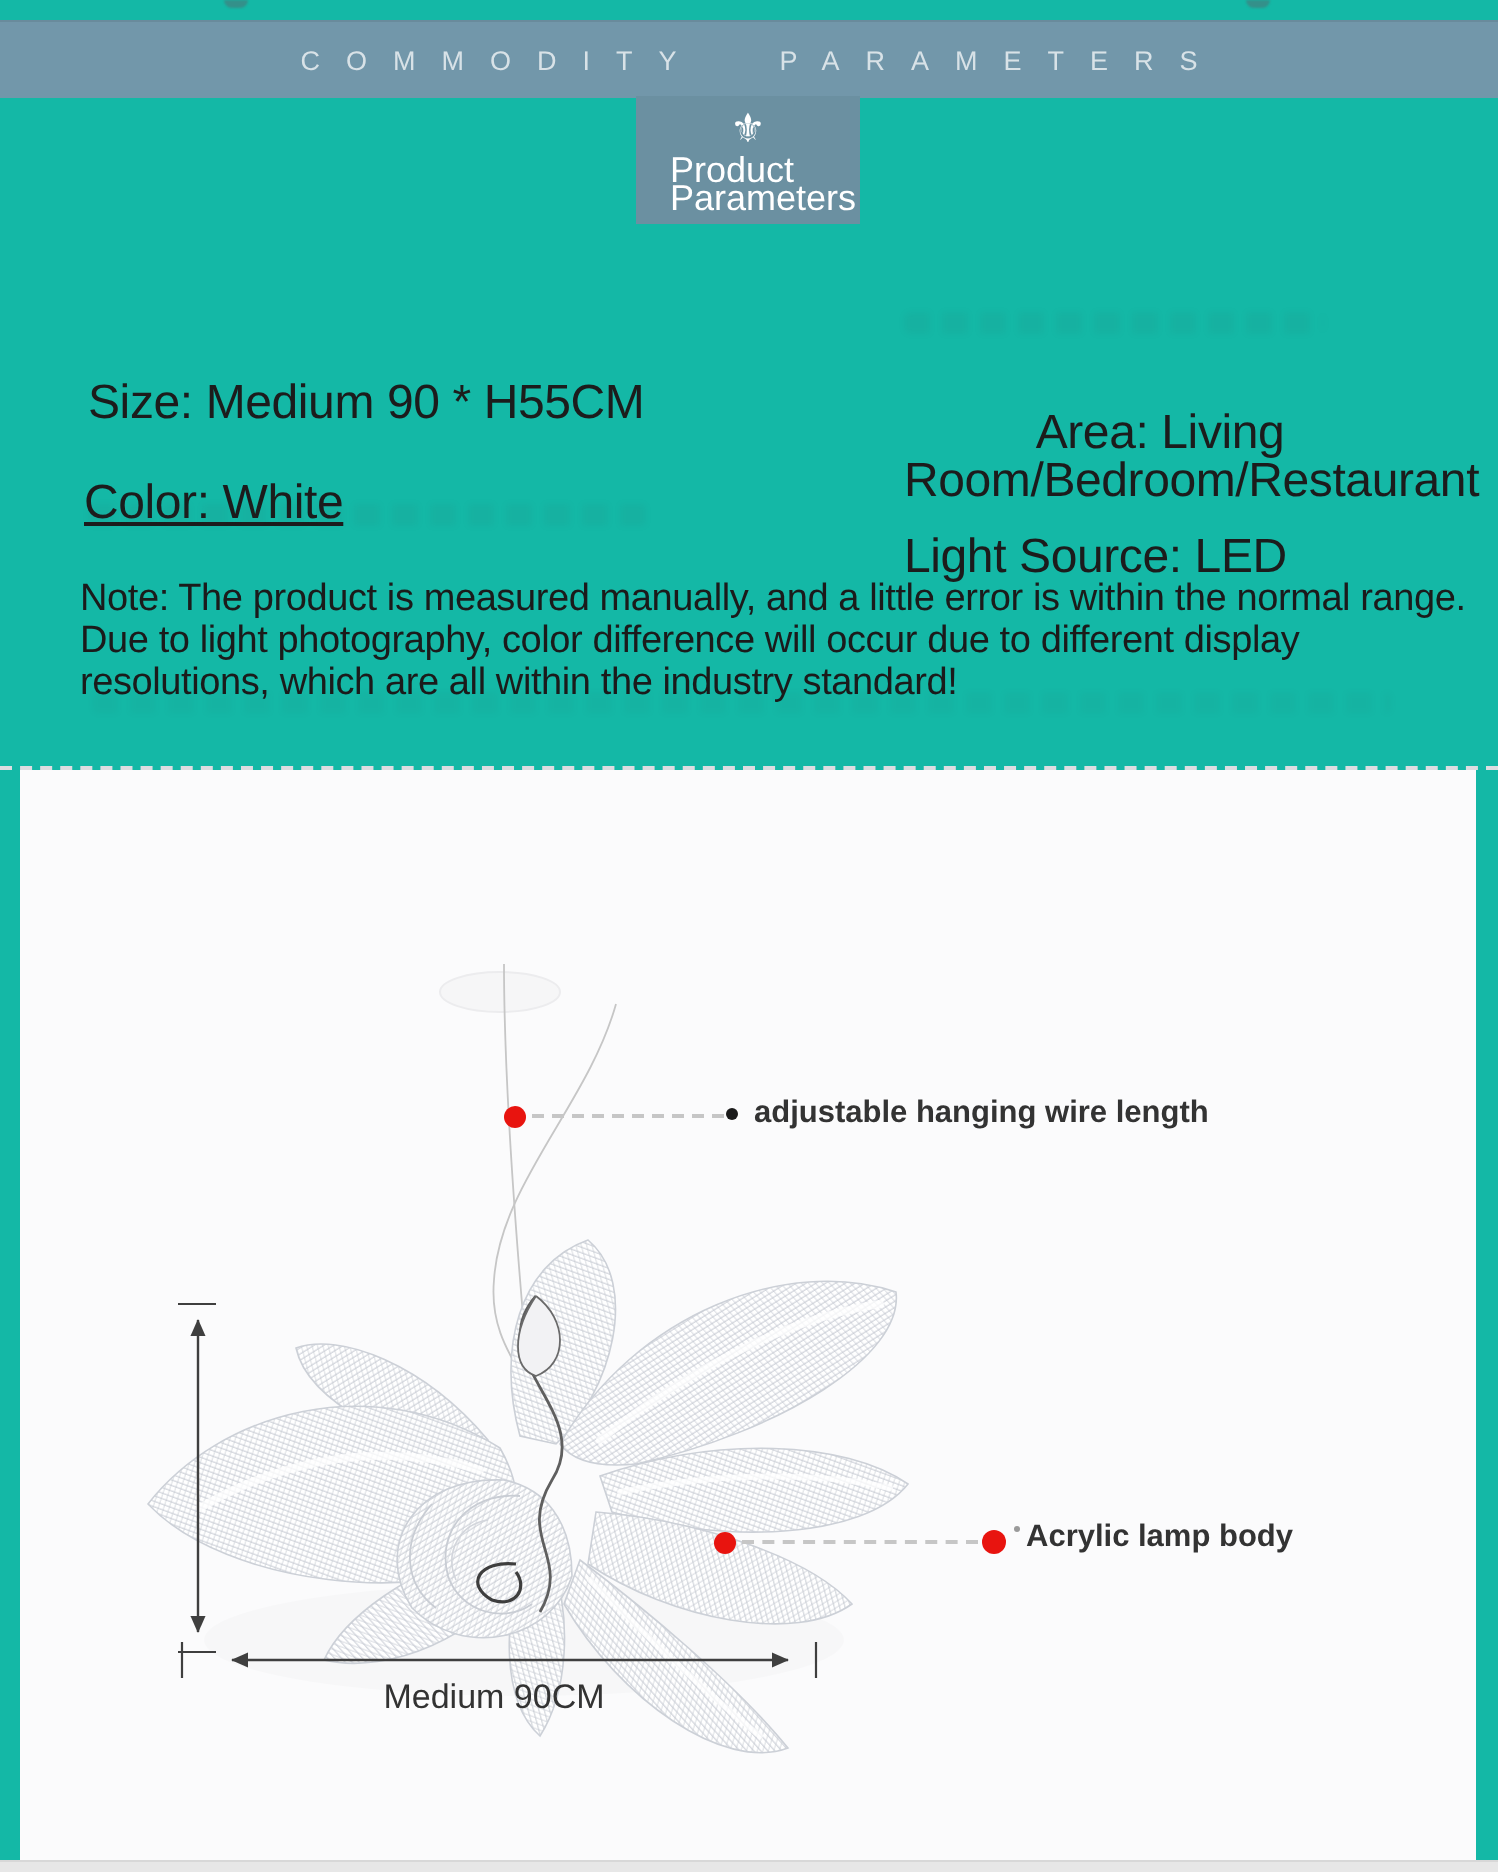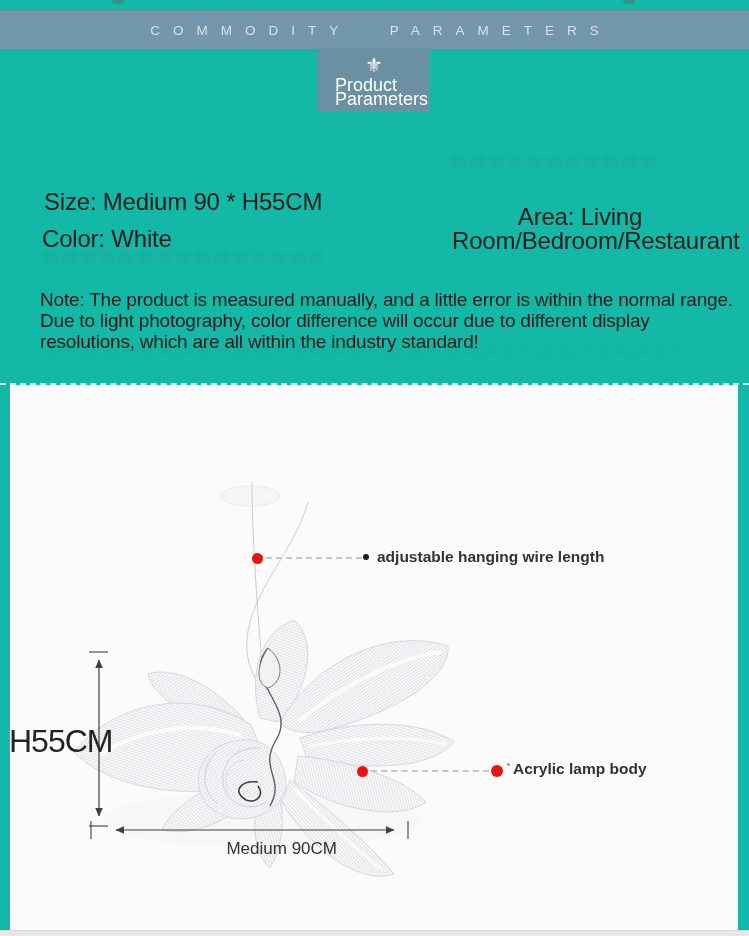--- a/index.html
+++ b/index.html
@@ -44,21 +44,21 @@
   }
   .badge-text{
     margin:3px 0 0 17px;
     color:#ffffff;font-size:18px;line-height:14px;
   }
   
   .spec{
     position:absolute;font-size:24px;line-height:24px;letter-spacing:-0.2px;color:#1c1c1c;margin-top:28px;
   }
   #spec-size{left:44px;top:162px;}
-  #spec-color{left:42px;top:199px;}
+  #spec-color{left:42px;top:212px;text-decoration:underline;}
   #spec-material{left:42px;top:226px;}
   #spec-process{left:452px;top:167px;}
   #spec-area{left:452px;top:177px;width:256px;text-align:center;}
   #spec-light{left:452px;top:239px;}
   .note{
     position:absolute;left:40px;top:289px;width:694px;
     font-size:19px;line-height:21px;letter-spacing:-0.2px;color:#1b1b1b;
   }
   .ghost{
     position:absolute;height:11px;border-radius:3px;opacity:0.5;
@@ -97,21 +97,21 @@
   .dot-tiny{position:absolute;border-radius:50%;background:#9a9a9a;}
   .dash-line{position:absolute;height:0;border-top:2px dashed #c6c6c6;}
   .ann-label{
     position:absolute;font-size:15.5px;color:#333333;white-space:nowrap;font-weight:bold;
   }
   .dim-label-h{
     position:absolute;left:9px;top:723px;
     font-size:32px;letter-spacing:-1px;color:#232323;white-space:nowrap;
   }
   .dim-label-w{
-    position:absolute;left:157px;top:839px;width:180px;text-align:right;
+    position:absolute;left:157px;top:839px;width:180px;text-align:center;
     font-size:17px;color:#333333;white-space:nowrap;
   }
 </style>
 </head>
 <body>
 
 <div class="page">
 
   <div class="edge-artifact" style="left:112px;"></div>
   <div class="edge-artifact" style="left:623px;"></div>
@@ -124,20 +124,21 @@
     <div class="badge-icon">⚜</div>
     <div class="badge-text">
       <div>Product</div>
       <div>Parameters</div>
     </div>
   </div>
 
   <div class="spec" id="spec-size">Size: Medium 90 * H55CM</div>
   <div class="spec" id="spec-color">Color: White</div>
   <div class="spec" id="spec-area">Area: Living Room/Bedroom/Restaurant</div>
+  <div class="spec" id="spec-light">Light Source: LED</div>
 
   <div class="ghost" id="ghost-1"></div>
   <div class="ghost" id="ghost-2"></div>
   <div class="ghost" id="ghost-3"></div>
 
   <div class="note">Note: The product is measured manually, and a little error is within the normal range. Due to light photography, color difference will occur due to different display resolutions, which are all within the industry standard!</div>
 
   <div class="divider"></div>
 
   <div class="photo-area"></div>
@@ -257,21 +258,20 @@
 
     <line class="tick" x1="89" y1="262" x2="108" y2="262"></line>
     <line class="dim" x1="99" y1="270" x2="99" y2="426" marker-start="url(#dimArrow)" marker-end="url(#dimArrow)"></line>
     <line class="tick" x1="89" y1="436" x2="108" y2="436"></line>
 
     <line class="tick" x1="91" y1="431" x2="91" y2="449"></line>
     <line class="dim" x1="116" y1="440" x2="394" y2="440" marker-start="url(#dimArrow)" marker-end="url(#dimArrow)"></line>
     <line class="tick" x1="408" y1="431" x2="408" y2="449"></line>
   </svg>
 
-  <div class="dim-label-h">H55CM</div>
   <div class="dim-label-w">Medium 90CM</div>
 
   <div class="dot-red" style="left:252px;top:553px;width:11px;height:11px;"></div>
   <div class="dash-line" style="left:266px;top:557px;width:96px;"></div>
   <div class="dot-black" style="left:363px;top:554px;width:6px;height:6px;"></div>
   <div class="ann-label" style="left:377px;top:548px;">adjustable hanging wire length</div>
 
   <div class="dot-red" style="left:357px;top:766px;width:11px;height:11px;"></div>
   <div class="dash-line" style="left:371px;top:770px;width:118px;"></div>
   <div class="dot-red" style="left:491px;top:765px;width:12px;height:12px;"></div>

